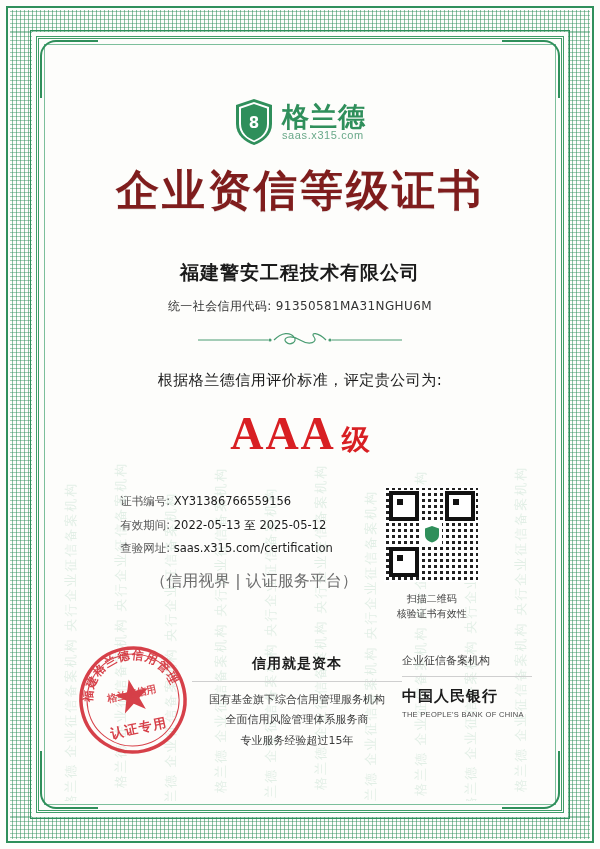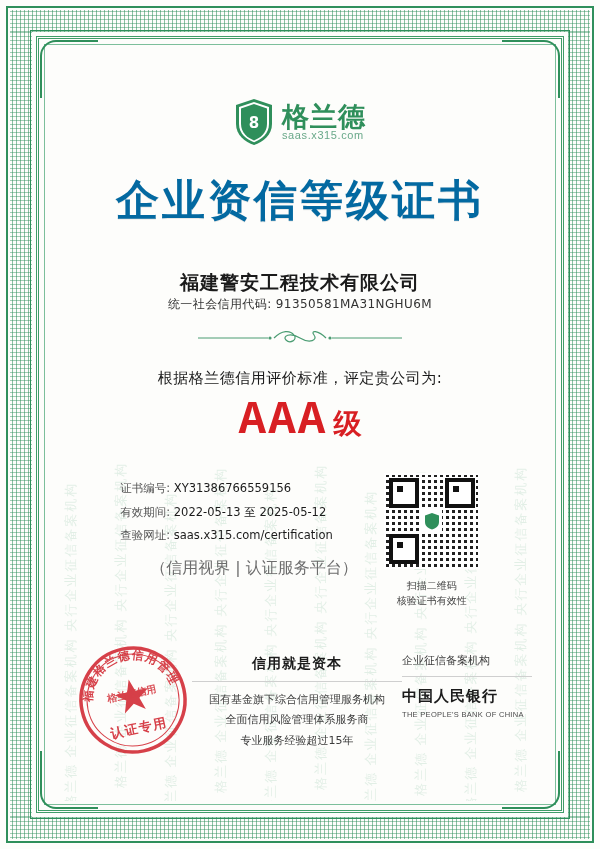--- a/index.html
+++ b/index.html
@@ -126,38 +126,39 @@
     font-family: "DejaVu Sans", sans-serif;
   }
   .logo-url {
     font-size: 11px;
     color: #6aa98a;
     letter-spacing: .6px;
     font-family: "Liberation Sans", sans-serif;
   }
 
   .main-title {
-    margin-top: 26px;
+    margin-top: 16px;
     font-size: 43px;
     font-weight: bold;
-    color: #0369a1;
+    color: #7f1d1d;
     letter-spacing: 3px;
     font-family: "DejaVu Sans", sans-serif;
     text-shadow: 0 1px 0 rgba(0,0,0,.08);
   }
 
   .company-name {
     margin-top: 40px;
     font-size: 19px;
     font-weight: bold;
     color: #1b1b1b;
     letter-spacing: 1px;
     font-family: "DejaVu Sans", sans-serif;
   }
   .credit-code {
+    margin-top: 12px;
     font-size: 12px;
     color: #333;
     letter-spacing: .4px;
     font-family: "DejaVu Sans", sans-serif;
   }
 
   .divider {
     margin: 16px auto 0;
     width: 220px;
     height: 18px;
@@ -167,22 +168,22 @@
 
   .statement {
     margin-top: 22px;
     font-size: 15px;
     color: #1b1b1b;
     letter-spacing: .5px;
     font-family: "DejaVu Sans", sans-serif;
   }
 
   .grade {
-    margin-top: 7px;
-    font-family: Liberation Mono, monospace;
+    margin-top: 17px;
+    font-family: Liberation Serif, serif;
   }
   .grade-aaa {
     font-size: 46px;
     font-weight: bold;
     color: #d81f23;
     letter-spacing: 2px;
   }
   .grade-suffix {
     font-size: 28px;
     font-weight: bold;

